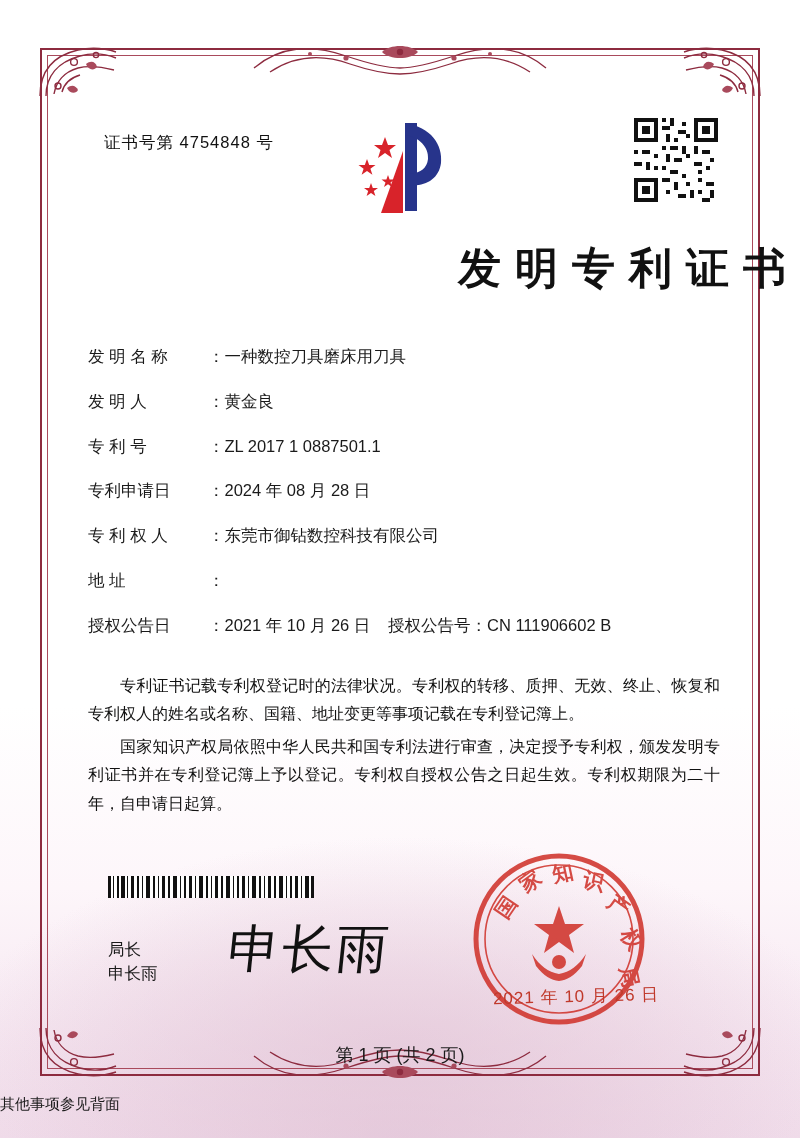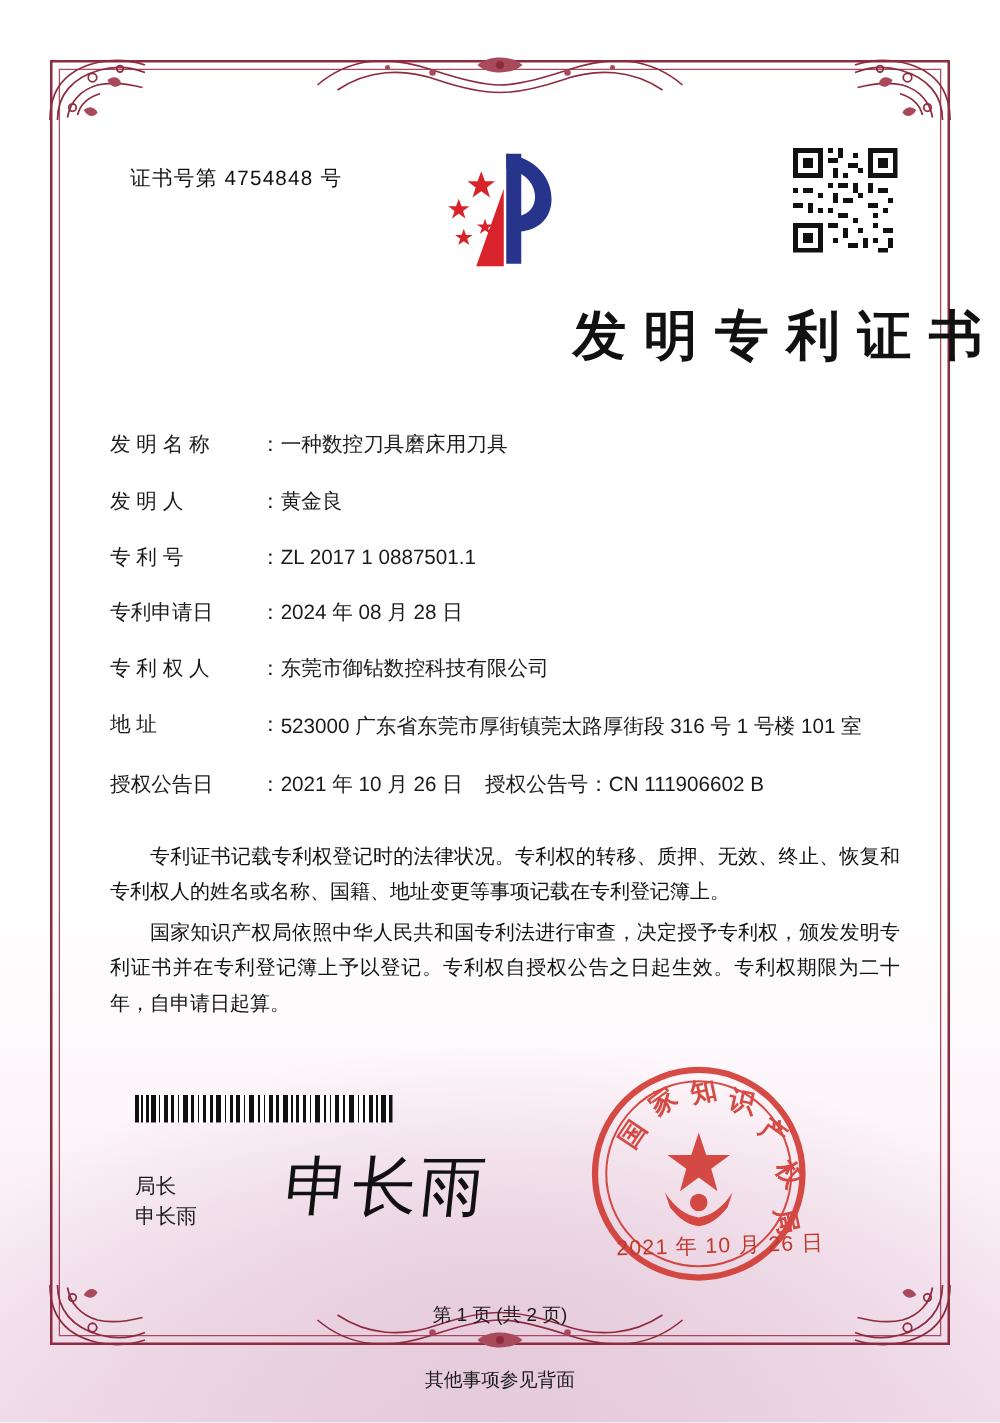--- a/index.html
+++ b/index.html
@@ -106,25 +106,25 @@
   .seal-date{
     position:absolute;left:493px;top:985px;
     font-size:17px;color:#c0392b;letter-spacing:1px;
     font-family:"Liberation Sans","DejaVu Sans",sans-serif;
     transform:rotate(-1.5deg);
   }
 
   
   .page-no{
     position:absolute;left:0;right:0;top:1043px;text-align:center;
-    font-size:15px;
+    font-size:18px;
     font-family:"Liberation Sans","DejaVu Sans",sans-serif;
   }
   .footnote{
-    position:absolute;left:0;right:0;top:1095px;text-align:center;
+    position:absolute;left:0;right:0;top:1095px;
     font-size:15px;
     font-family:"Liberation Sans","DejaVu Sans",sans-serif;
   }
 </style>
 </head>
 <body>
 
 <div class="page">
 
   <div class="frame-outer"></div>
@@ -315,21 +315,20 @@
 
     <div class="row">
       <div class="lbl">专 利 权 人</div>
       <div class="colon">：</div>
       <div class="val">东莞市御钻数控科技有限公司</div>
     </div>
 
     <div class="row">
       <div class="lbl">地        址</div>
       <div class="colon">：</div>
-      <div class="val addr">523000 广东省东莞市厚街镇莞太路厚街段 316 号 1 号楼 101 室</div>
     </div>
 
     <div class="row-two">
       <div class="seg first">
         <div class="lbl">授权公告日</div>
         <div class="colon">：</div>
         <div class="val">2021 年 10 月 26 日</div>
       </div>
       <div class="seg">
         <div class="lbl" style="width:auto;flex:0 0 auto;">授权公告号</div>

